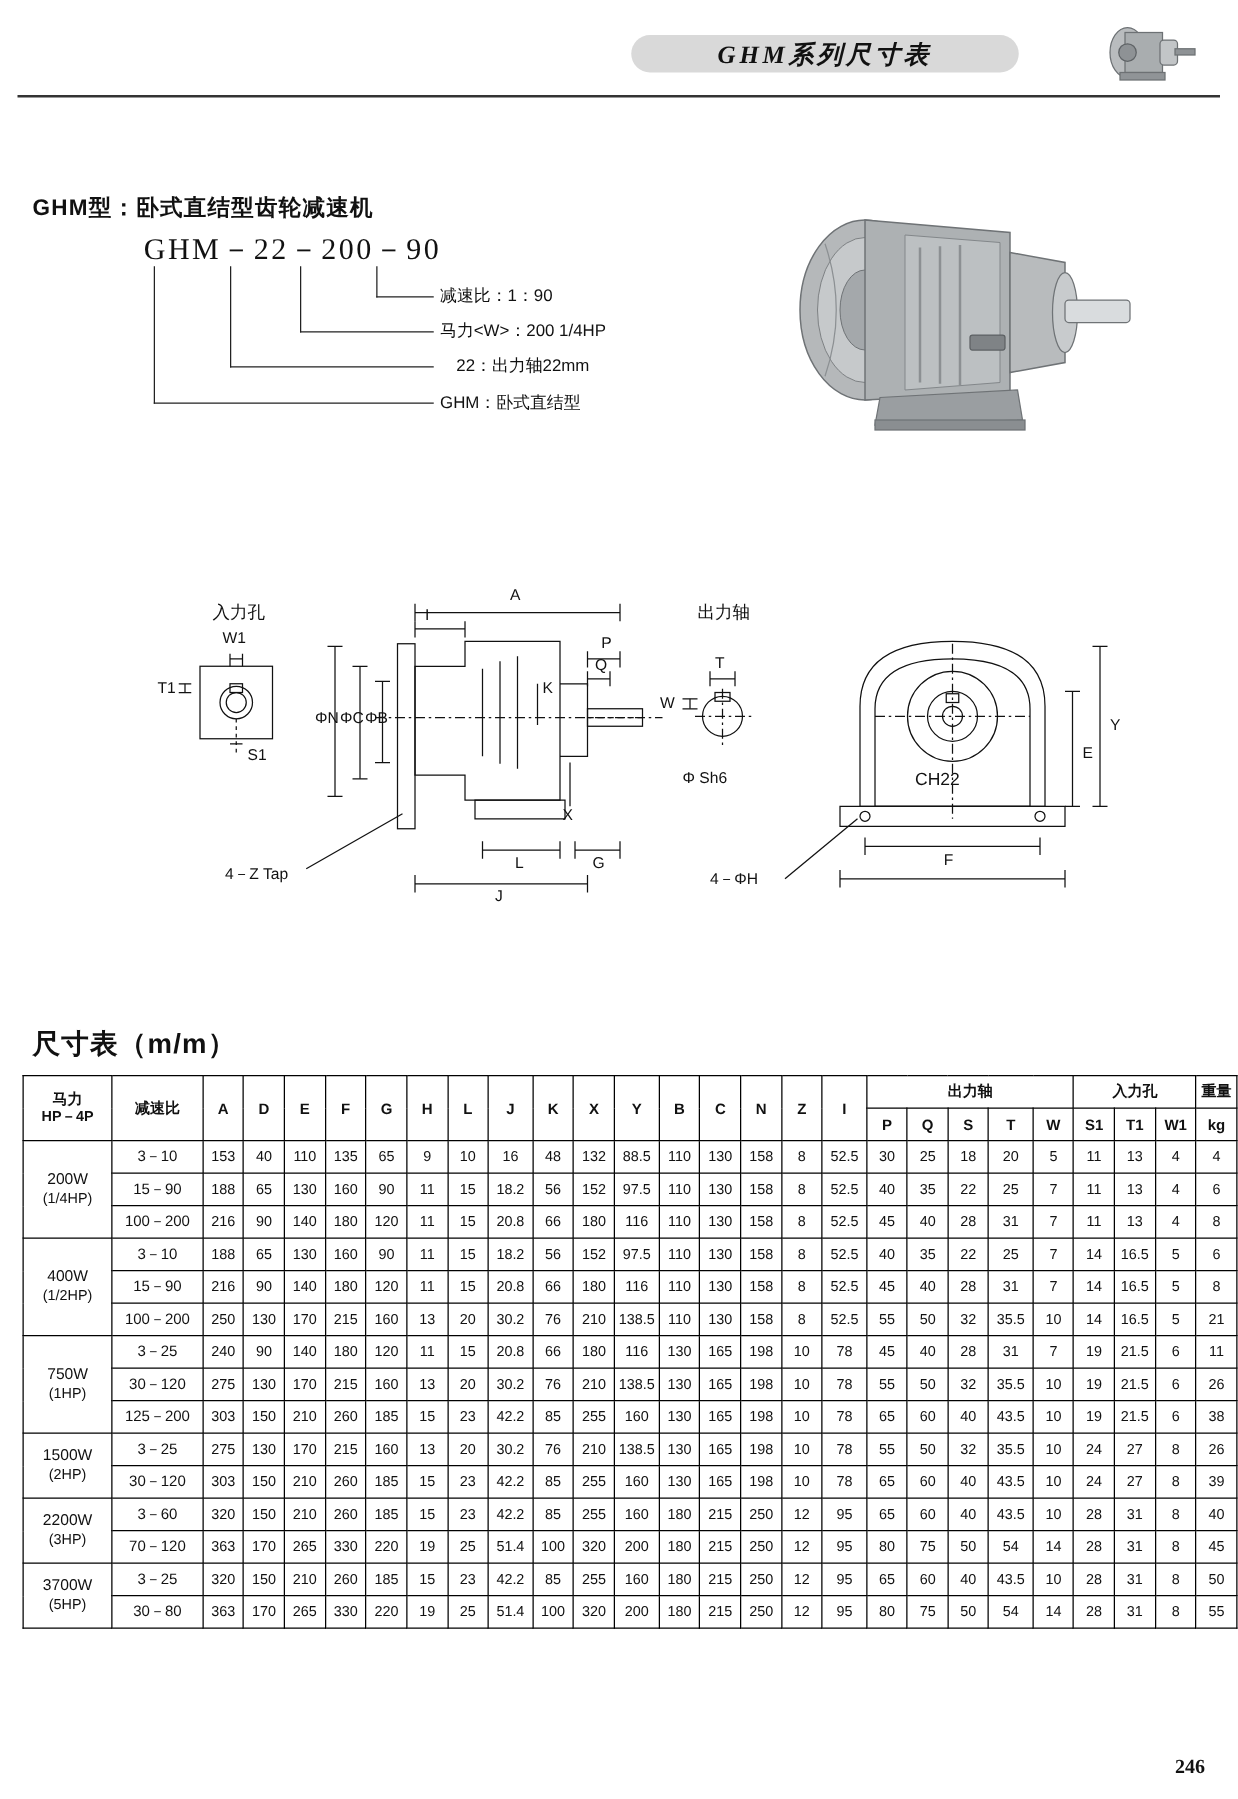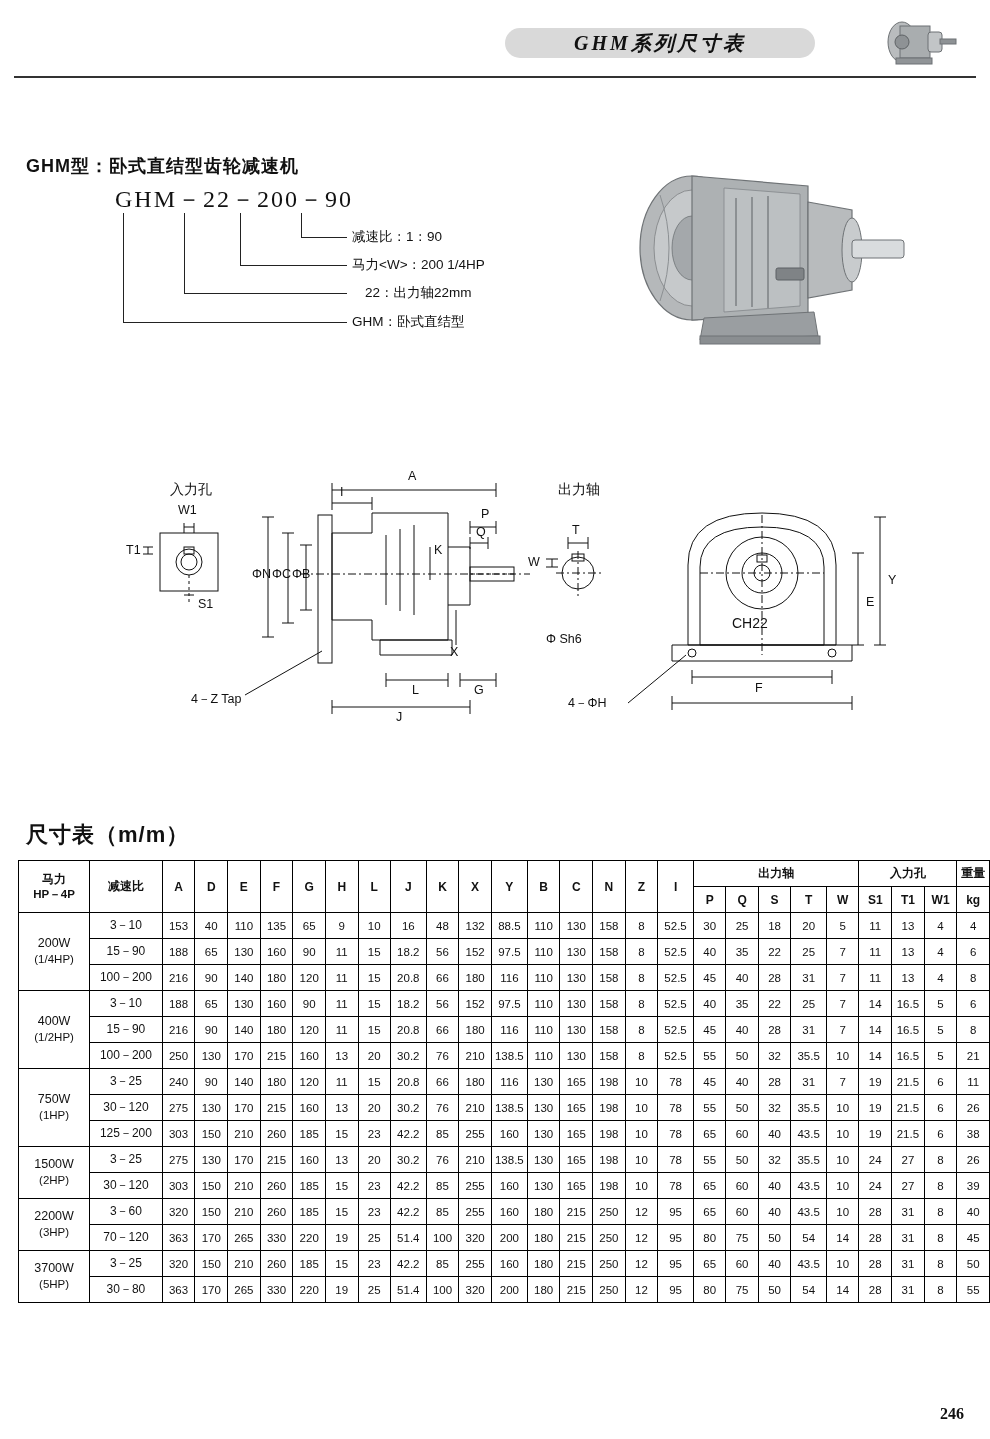--- a/index.html
+++ b/index.html
@@ -321,25 +321,25 @@
   <div class="dlabel" style="left:481px; top:52px;">P</div>
   <div class="dlabel" style="left:476px; top:70px;">Q</div>
   <div class="dlabel" style="left:434px; top:88px;">K</div>
   <div class="dlabel" style="left:450px; top:190px;">X</div>
   <div class="dlabel" style="left:412px; top:228px;">L</div>
   <div class="dlabel" style="left:474px; top:228px;">G</div>
   <div class="dlabel" style="left:396px; top:255px;">J</div>
   <div class="dlabel" style="left:252px; top:112px;">ΦN</div>
   <div class="dlabel" style="left:272px; top:112px;">ΦC</div>
   <div class="dlabel" style="left:292px; top:112px;text-align:center;">ΦB</div>
-  <div class="dlabel" style="left:191px; top:236px;text-align:right;">4－Z Tap</div>
+  <div class="dlabel" style="left:180px; top:236px;text-align:right;">4－Z Tap</div>
 
   <div class="dlabel" style="left:572px; top:68px;">T</div>
   <div class="dlabel" style="left:528px; top:100px;">W</div>
-  <div class="dlabel" style="left:546px; top:160px;margin-top:17px;">Φ Sh6</div>
+  <div class="dlabel" style="left:546px; top:160px;">Φ Sh6</div>
 
   <div class="dlabel big" style="left:732px; top:160px;">CH22</div>
   <div class="dlabel" style="left:888px; top:118px;">Y</div>
   <div class="dlabel" style="left:866px; top:140px;">E</div>
   <div class="dlabel" style="left:755px; top:226px;">F</div>
   <div class="dlabel" style="left:755px; top:252px;"></div>
   <div class="dlabel" style="left:568px; top:240px;">4－ΦH</div>
 </div>
 
 <div class="table-title">尺寸表（m/m）</div>

